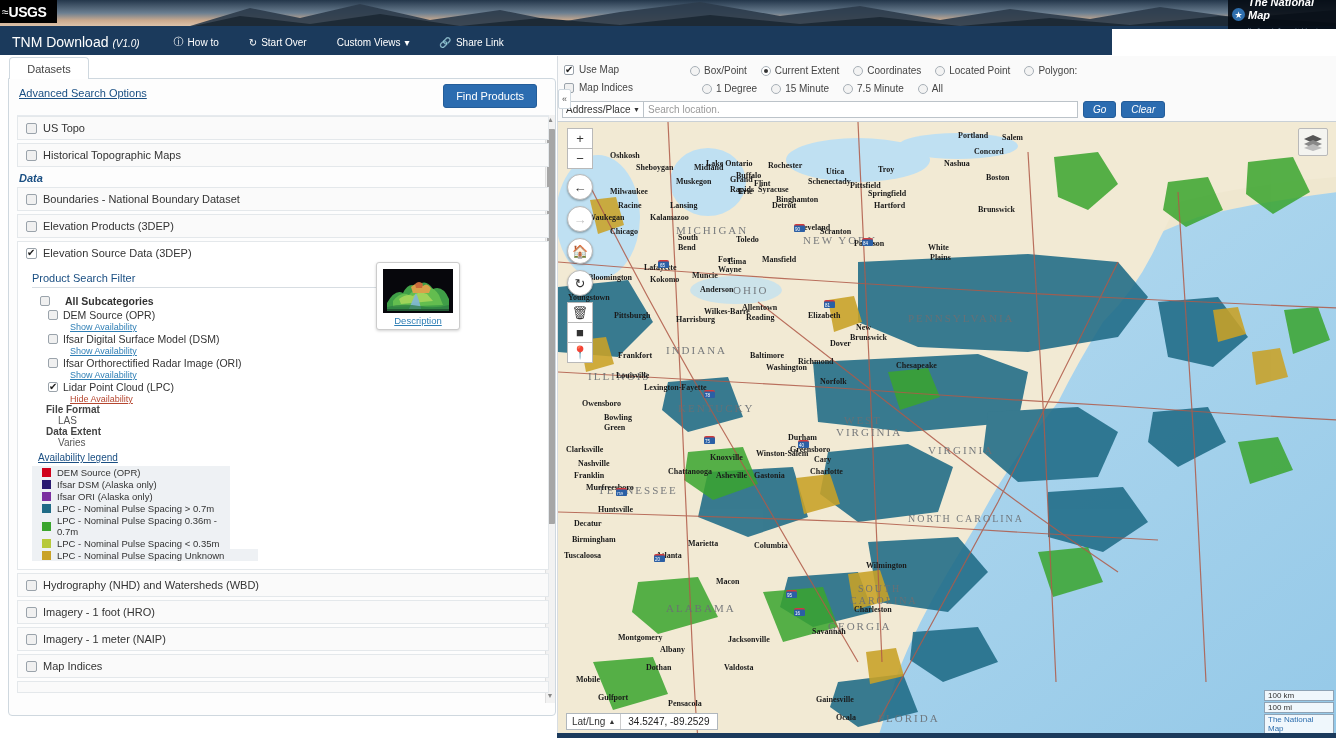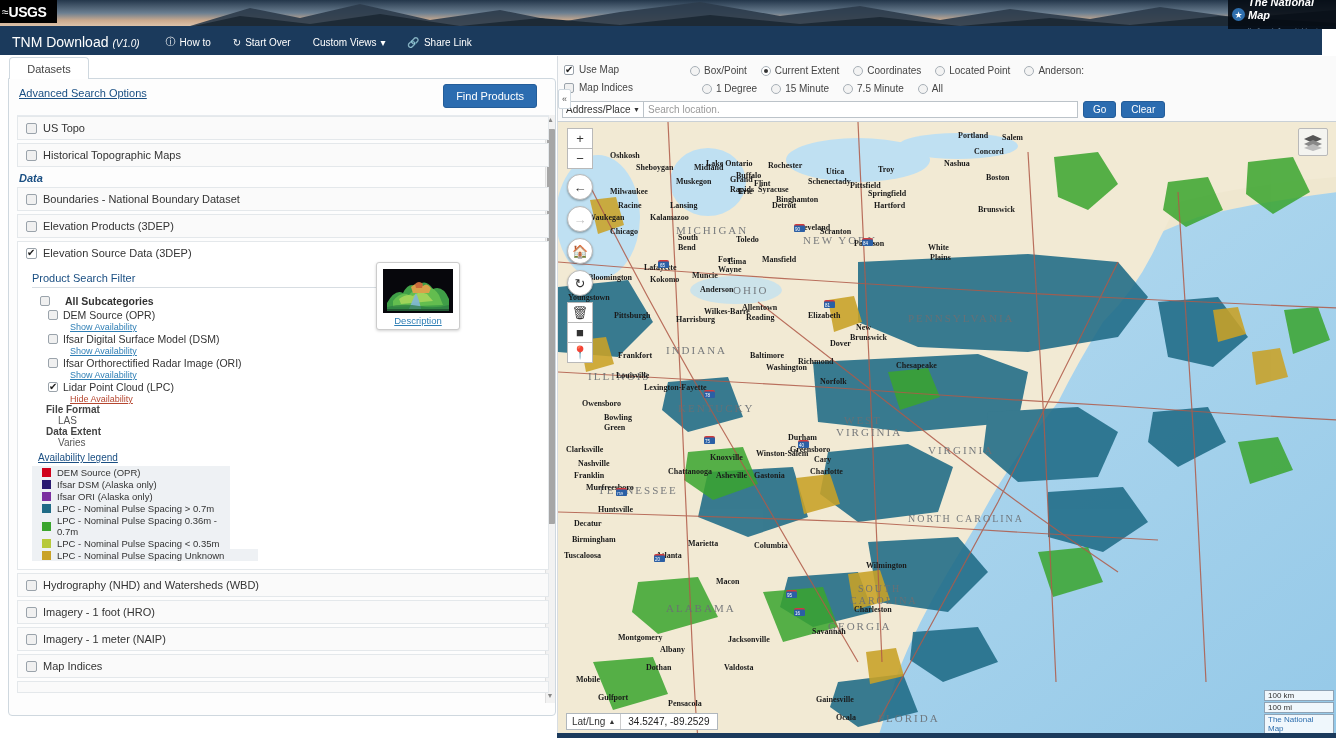--- a/index.html
+++ b/index.html
@@ -34,23 +34,23 @@
   }
   #tnm-logo .star {
     width: 13px; height: 13px; border-radius: 50%;
     background: #2f6fae; color:#fff; font-size: 9px;
     display:flex; align-items:center; justify-content:center; flex: none;
   }
   #tnm-logo .name { color:#fff; font-size: 11px; font-style: italic; font-weight: bold; line-height: 1.05; }
   #tnm-logo .tag { color:#9bb4cc; font-size: 4.2px; line-height: 1.2; }
 
   #appbar {
-    position: absolute; left: 0; top: 29px; width: 1322px; height: 26px;
+    position: absolute; left: 0; top: 29px; width: 1112px; height: 26px;
     background: #1b3a5c;
-    display: flex; align-items: center; padding-left: 12px; gap: 0;
+    display: flex; align-items: center; padding-left: 12px; gap: 8px;
   }
   #appbar .apptitle { color:#fff; font-size: 14px; margin-right: 26px; }
   #appbar .apptitle .ver { font-size: 10px; font-style: italic; }
   #appbar a {
     color: #fff; font-size: 10px; text-decoration: none;
     margin-right: 22px; display: flex; align-items: center; gap: 4px;
   }
   #appbar a .gi { font-size: 10px; }
 
   
@@ -180,21 +180,21 @@
     font-size: 10px; color:#333; display:flex; align-items:center;
     padding: 0 3px; justify-content: space-between; cursor:pointer;
   }
   #search-input {
     width: 434px; height: 17px; border:1px solid #bcc3c9; border-left:none;
     font-size: 10px; padding: 0 4px; color:#333; outline:none;
   }
   #search-input::placeholder { color:#999; }
   .sbtn {
     background:#2b6cb0; border:1px solid #245d99; color:#fff; border-radius:3px;
-    font-size: 10px; padding: 2px 9px; margin-left: 5px; cursor:pointer;
+    font-size: 10px; padding: 2px 9px; margin-left: 5px; cursor:pointer;font-style:italic;
   }
 
   #mapcanvas {
     position: absolute; left: 557px; top: 122px; width: 779px; height: 616px;
     overflow: hidden; background: #b3d9ef; border-left: 1px solid #d8dde2;
   }
   #mapsvg { position:absolute; left:0; top:0; }
 
   #navtools { position:absolute; left: 9px; top: 6px; width: 26px; z-index: 20; }
   .nbtn {
@@ -466,21 +466,21 @@
     <span class="radio-grp">
       <span class="rb"></span>
       <span>Coordinates</span>
     </span>
     <span class="radio-grp">
       <span class="rb"></span>
       <span>Located Point</span>
     </span>
     <span class="radio-grp">
       <span class="rb"></span>
-      <span>Anderson:</span>
+      <span>Polygon:</span>
     </span>
   </div>
 
   <div class="tool-line" id="tl-degree">
     <span class="radio-grp">
       <span class="rb"></span>
       <span>1 Degree</span>
     </span>
     <span class="radio-grp">
       <span class="rb"></span>

